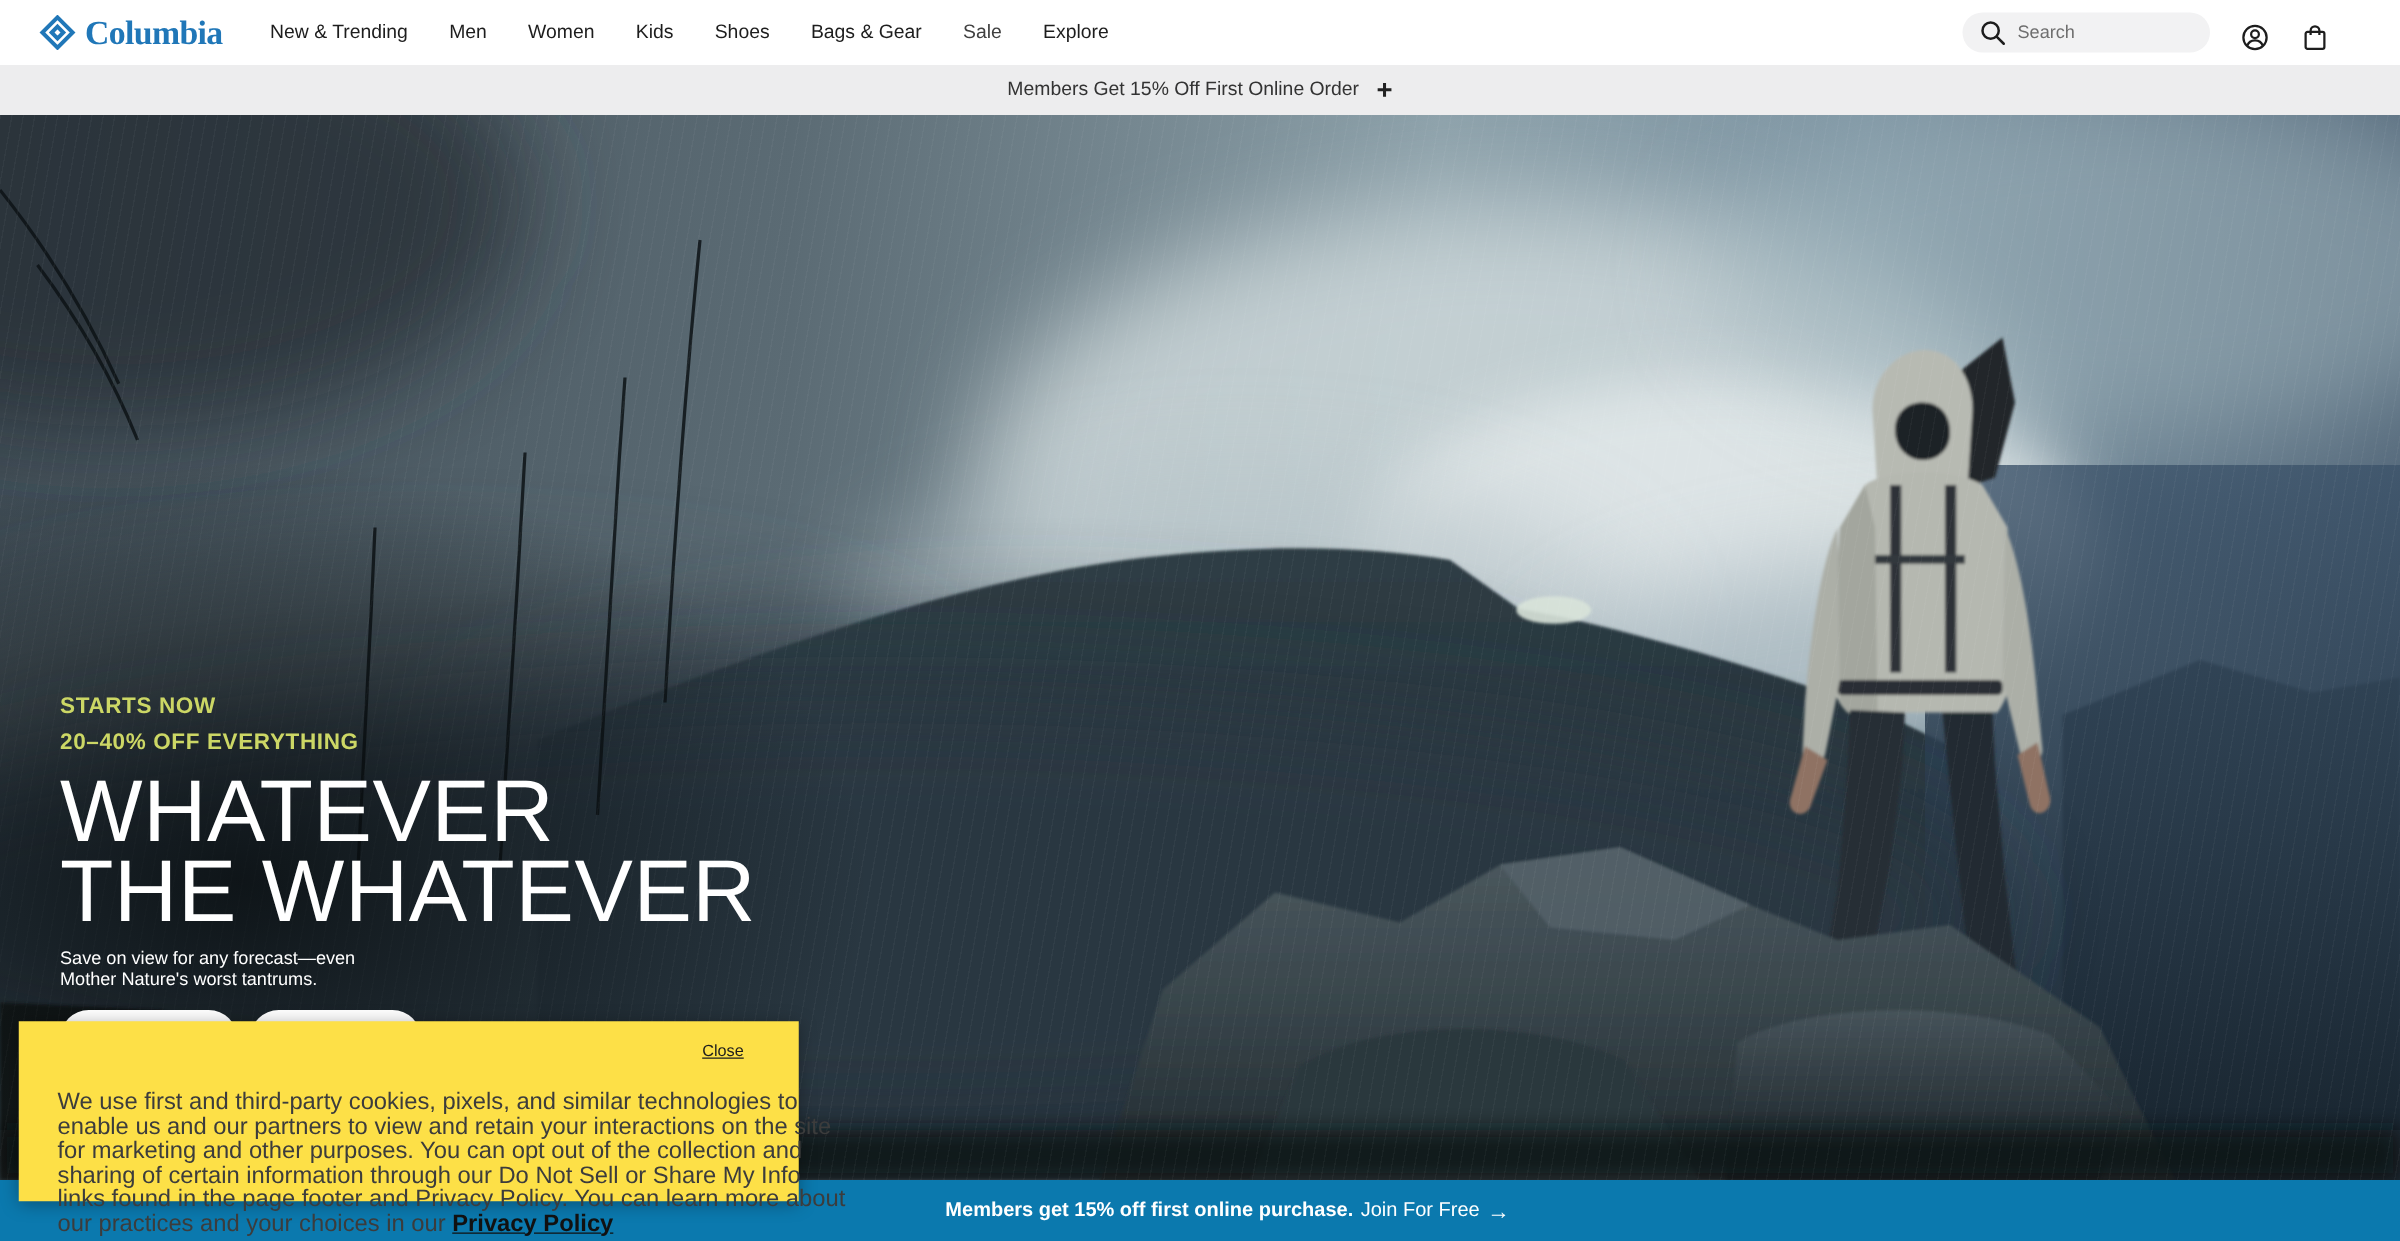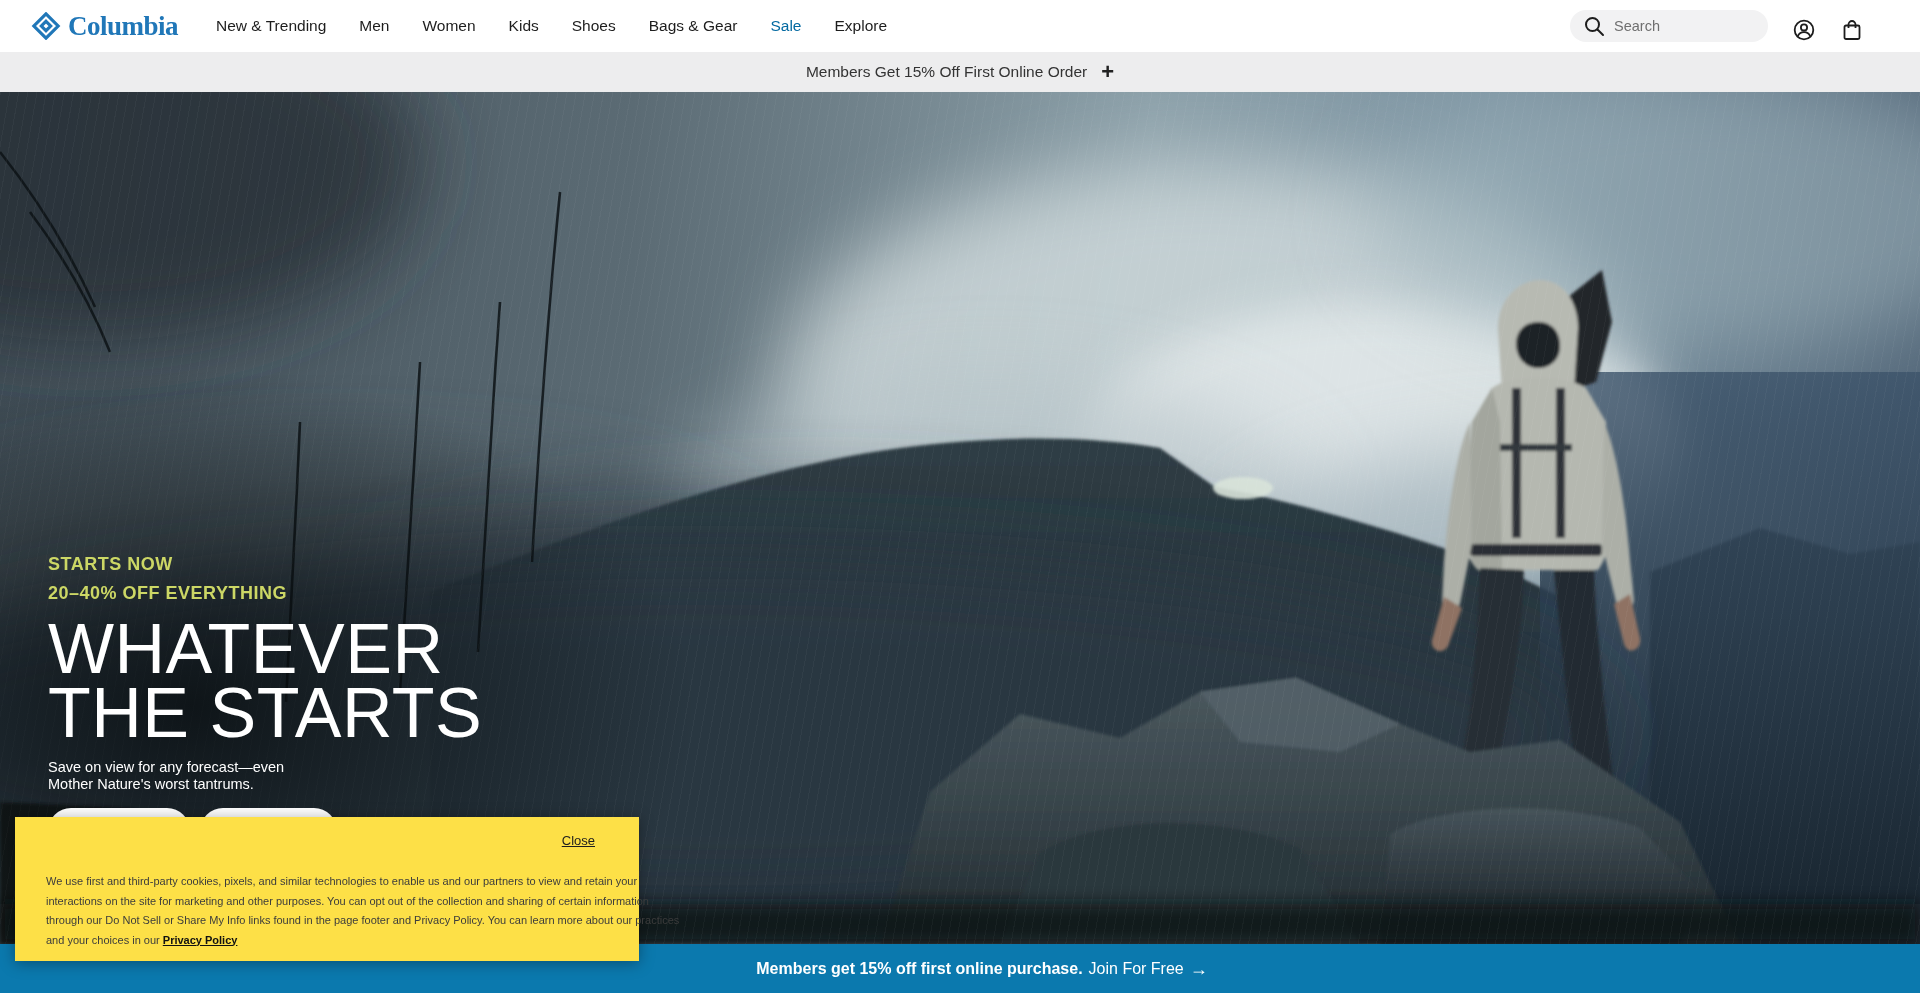--- a/index.html
+++ b/index.html
@@ -13,21 +13,21 @@
     padding:0 24px 0 30px; z-index:30;
   }
   .brand { display:flex; align-items:center; gap:6px; cursor:pointer; }
   .brand-mark { width:32px; height:28px; }
   .brand-word {
     font-family:"Liberation Serif", serif; font-weight:bold;
     font-size:27px; color:#2077b8; letter-spacing:-0.5px;
   }
   .nav { display:flex; align-items:center; gap:33px; margin-left:38px; }
   .nav-item { font-size:15.5px; color:#1d1d1d; cursor:pointer; white-space:nowrap; }
-  .nav-item.sale { color:#0369a1; }
+  .nav-item.sale { color:#404040; }
   .header-right { margin-left:auto; display:flex; align-items:flex-end; gap:24px; }
   .search-pill {
     width:198px; height:32px; background:#f2f2f3; border-radius:16px;
     display:flex; align-items:center; padding:0 12px; gap:8px;
   }
   .search-pill input {
     border:none; outline:none; background:transparent; width:140px;
     font-size:14.5px; color:#333; font-family:"Liberation Sans", sans-serif;
   }
   .search-pill input::placeholder { color:#6f6f6f; }
@@ -76,21 +76,21 @@
   .cookie {
     position:absolute; left:15px; top:817px; width:624px; height:144px;
     background:#fde047; z-index:50; box-shadow:0 2px 14px rgba(0,0,0,0.35);
   }
   .cookie-close {
     position:absolute; top:16px; right:44px; font-size:13px; color:#1d1d1d;
     text-decoration:underline; cursor:pointer;
   }
   .cookie-body {
     position:absolute; left:31px; top:55px; width:636px;
-    font-size:11px; line-height:19.5px; color:#3c3c3c;
+    font-size:19px; line-height:19.5px; color:#3c3c3c;
   }
   .cookie-link { color:#111; font-weight:bold; text-decoration:underline; cursor:pointer; white-space:nowrap; }
 
   
   .bottom-banner {
     position:absolute; left:0; top:944px; width:1920px; height:49px;
     background:#0b79ae; display:flex; align-items:center; justify-content:center;
     z-index:40; color:#ffffff; font-size:16px; gap:6px; cursor:pointer;padding-left:44px;
   }
   .bb-bold { font-weight:bold; }
@@ -245,21 +245,21 @@
   </svg>
 
   <div class="rain"></div>
   <div class="hero-shade"></div>
 
   <div class="hero-copy">
     <div class="eyebrow">STARTS NOW</div>
     <div class="eyebrow">20–40% OFF EVERYTHING</div>
     <div class="hero-title">
       <div>WHATEVER</div>
-      <div>THE STARTS</div>
+      <div>THE WHATEVER</div>
     </div>
     <div class="hero-sub">
       <div>Save on view for any forecast—even</div>
       <div>Mother Nature's worst tantrums.</div>
     </div>
     <div class="hero-btns">
       <button class="hero-btn men">Men</button>
       <button class="hero-btn women">Women</button>
     </div>
   </div>

